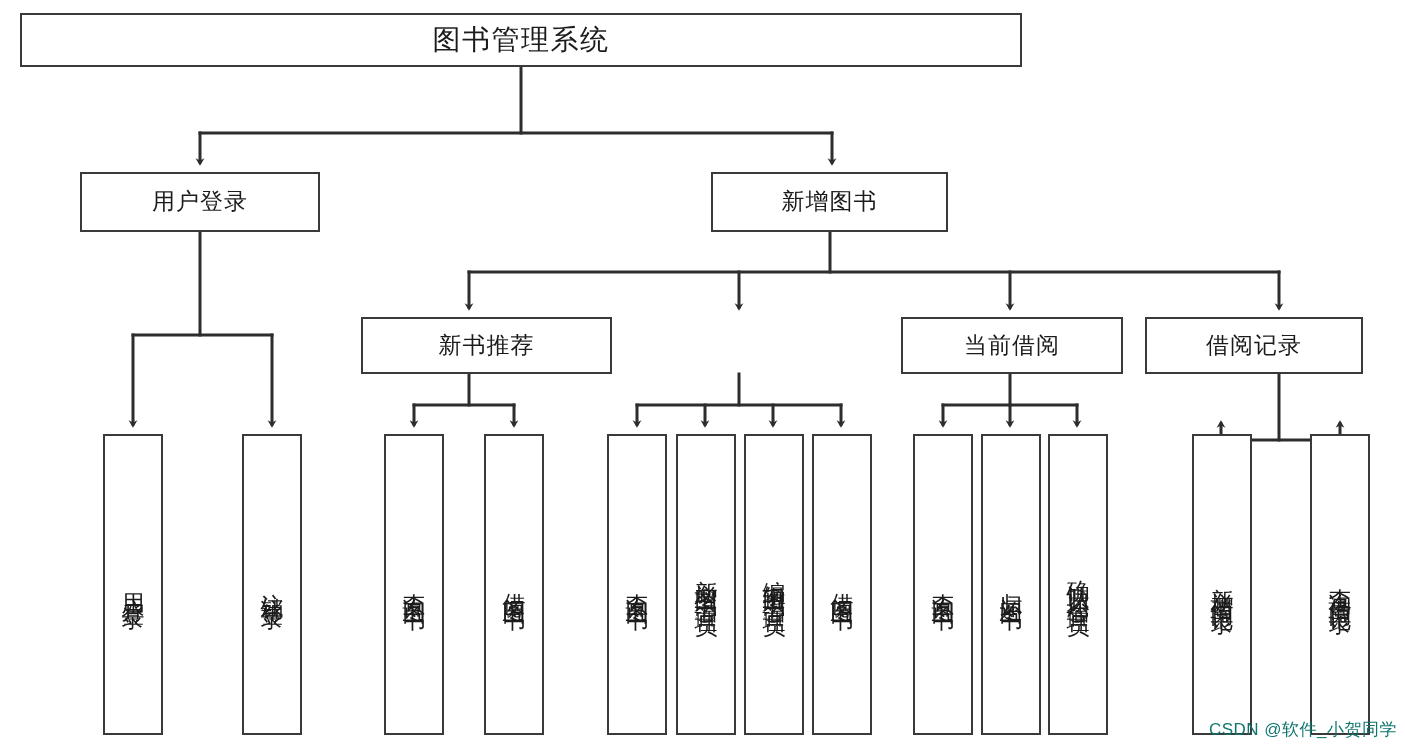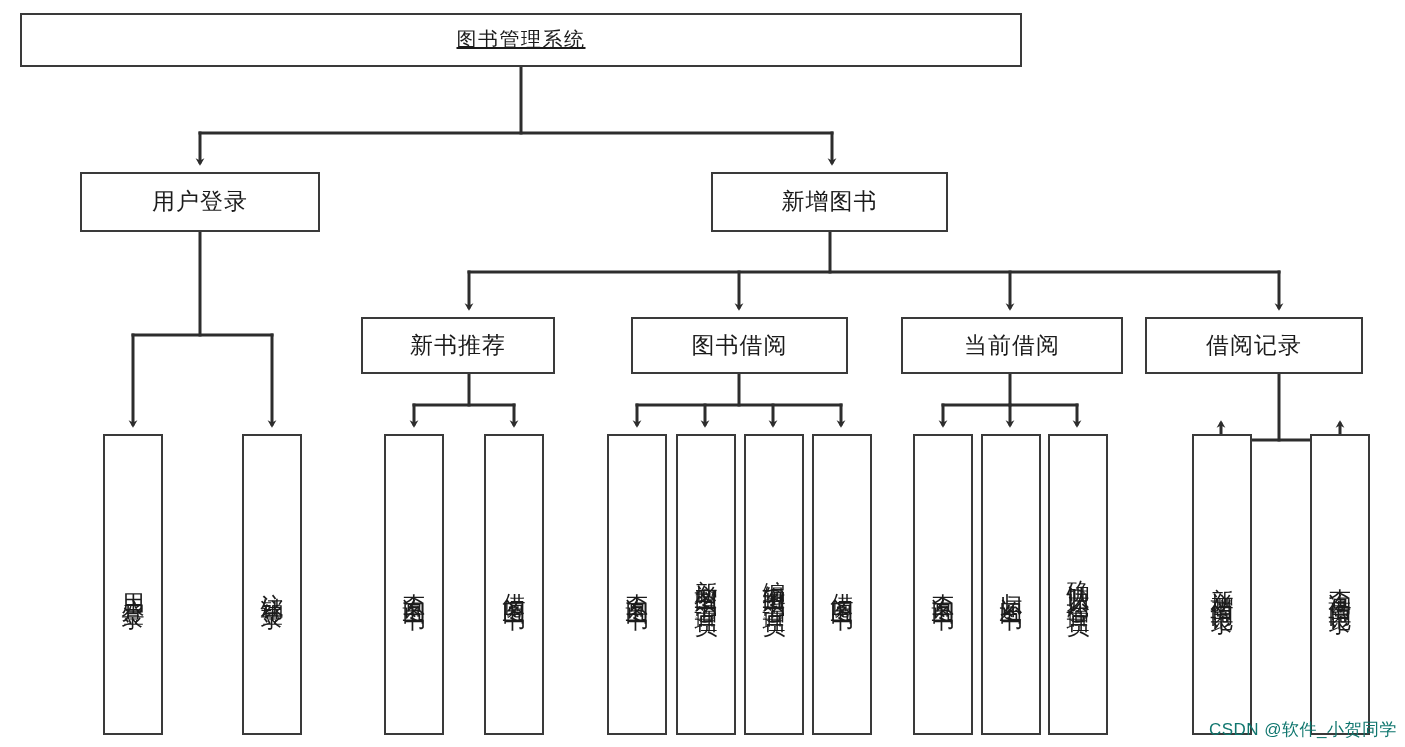--- a/index.html
+++ b/index.html
@@ -42,23 +42,22 @@
     text-align: center;
     line-height: 1.18;
     white-space: nowrap;
   }
   
   .node.horiz .node-label {
     font-size: 23px;
     letter-spacing: 1px;
   }
   .node.root .node-label {
-    font-size: 20px;
+    font-size: 28px;
     letter-spacing: 1.5px;
-    text-decoration: underline;
   }
   
   .node.vert {
     align-items: center;
     justify-content: center;
   }
   .node.vert .node-label {
     writing-mode: vertical-rl;
     text-orientation: upright;
     font-size: 23px;
@@ -138,27 +137,24 @@
   </div>
 
   <div class="node horiz" style="left:80px; top:172px; width:240px; height:60px;">
     <span class="node-label">用户登录</span>
   </div>
 
   <div class="node horiz" style="left:711px; top:172px; width:237px; height:60px;">
     <span class="node-label">新增图书</span>
   </div>
 
-  <div class="node horiz" style="left:361px; top:317px; width:194px; height:57px;">
+  <div class="node horiz" style="left:361px; top:317px; width:251px; height:57px;">
     <span class="node-label">新书推荐</span>
   </div>
 
-  <div class="node horiz" style="left:631px; top:317px; width:217px; height:57px;">
-    <span class="node-label">图书借阅</span>
-  </div>
 
   <div class="node horiz" style="left:901px; top:317px; width:222px; height:57px;">
     <span class="node-label">当前借阅</span>
   </div>
 
   <div class="node horiz" style="left:1145px; top:317px; width:218px; height:57px;">
     <span class="node-label">借阅记录</span>
   </div>
 
   <div class="node vert" style="left:103px; top:434px; width:60px; height:301px;">

